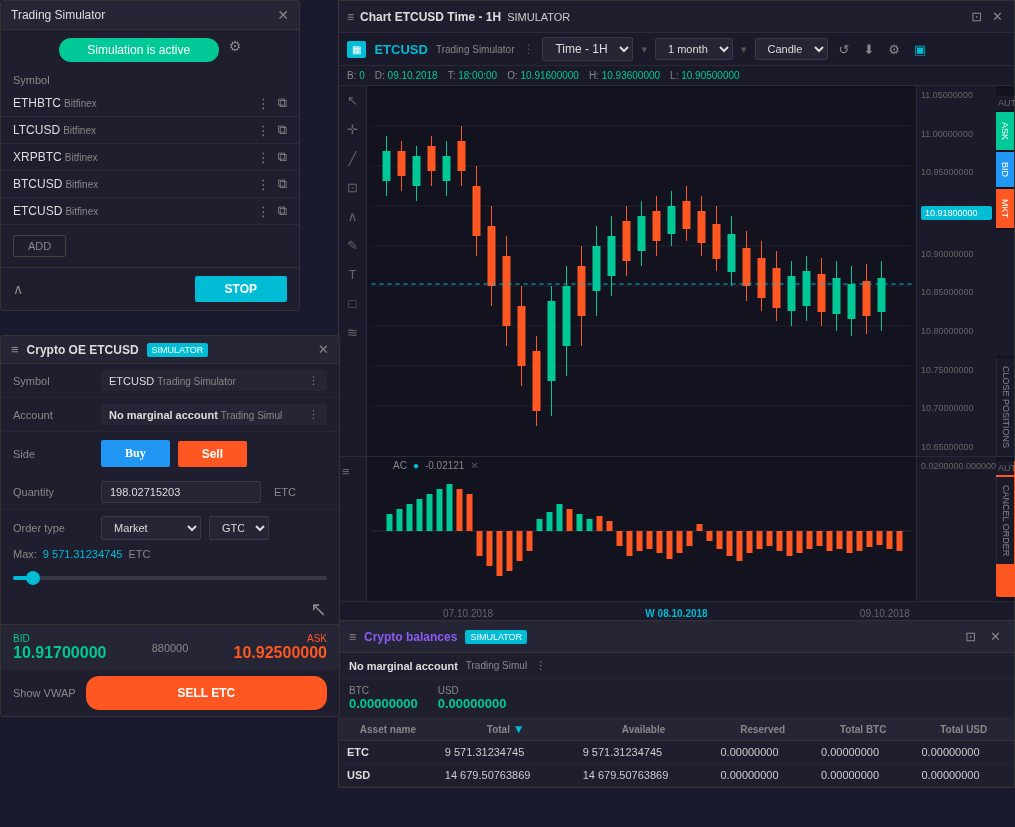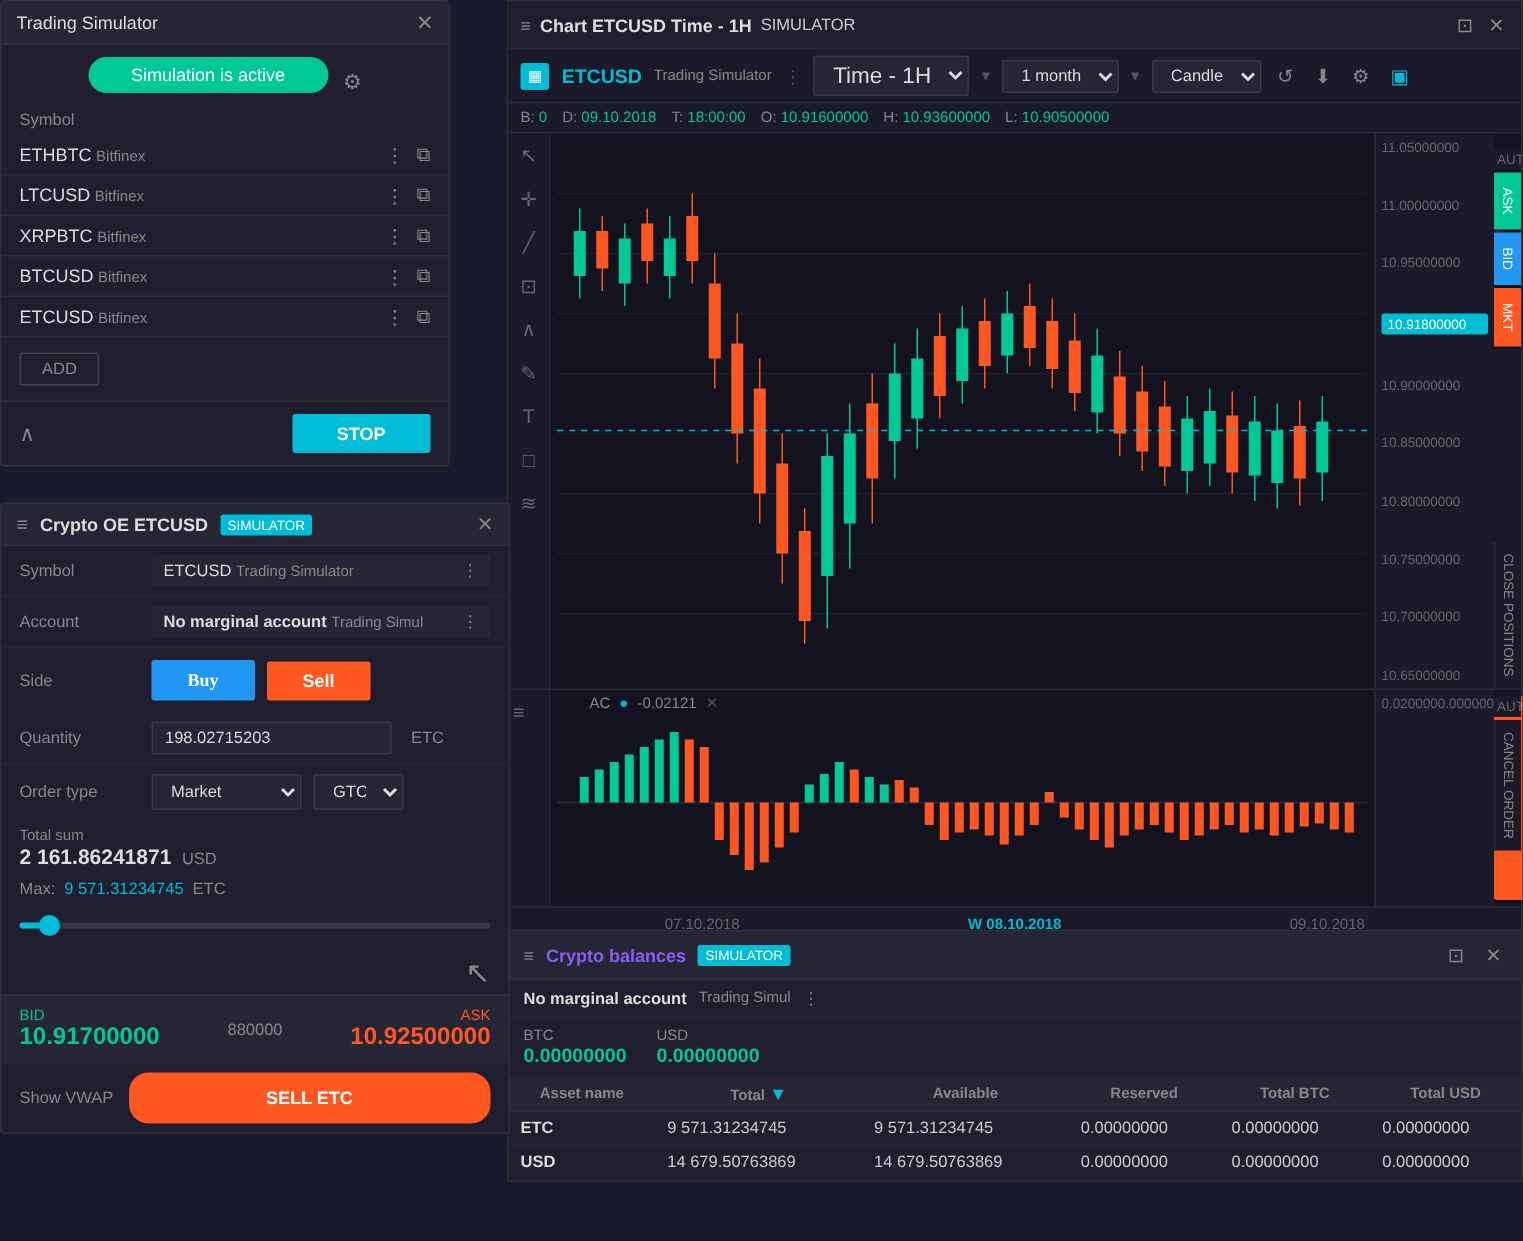--- a/index.html
+++ b/index.html
@@ -51,21 +51,21 @@
     }
     .gear-icon-btn {
       background: none;
       border: none;
       color: #888;
       cursor: pointer;
       font-size: 14px;
     }
     .sim-header-row {
       display: flex;
-      align-items: flex-end;
+      align-items: flex-start;
       justify-content: center;
       gap: 10px;
       padding: 8px 12px;
     }
     .sym-label {
       padding: 4px 12px;
       color: #888;
       font-size: 11px;
     }
     .symbol-row {
@@ -364,21 +364,21 @@
       color: #00bcd4;
       font-size: 13px;
       font-weight: bold;
     }
     .time-dropdown {
       background: #252535;
       border: 1px solid #383848;
       color: #ddd;
       padding: 3px 8px;
       border-radius: 2px;
-      font-size: 15px;
+      font-size: 12px;
     }
     .period-dropdown {
       background: #252535;
       border: 1px solid #383848;
       color: #ddd;
       padding: 3px 8px;
       border-radius: 2px;
       font-size: 11px;
     }
     .candle-dropdown {
@@ -683,25 +683,20 @@
   <div class="order-type-row">
     <span class="oe-label">Order type</span>
     <select class="market-select">
       <option>Market</option>
     </select>
     <select class="gtc-select">
       <option>GTC</option>
     </select>
   </div>
 
-  <div class="total-row">
-    <div style="color:#888; font-size:10px;">Total sum</div>
-    <span class="total-value">2 161.86241871</span>
-    <span class="total-usd">USD</span>
-  </div>
 
   <div class="max-row">
     <span>Max:</span>
     <span class="max-value">9 571.31234745</span>
     <span>ETC</span>
   </div>
 
   <div class="slider-row">
     <div class="slider-track">
       <div class="slider-fill"></div>

